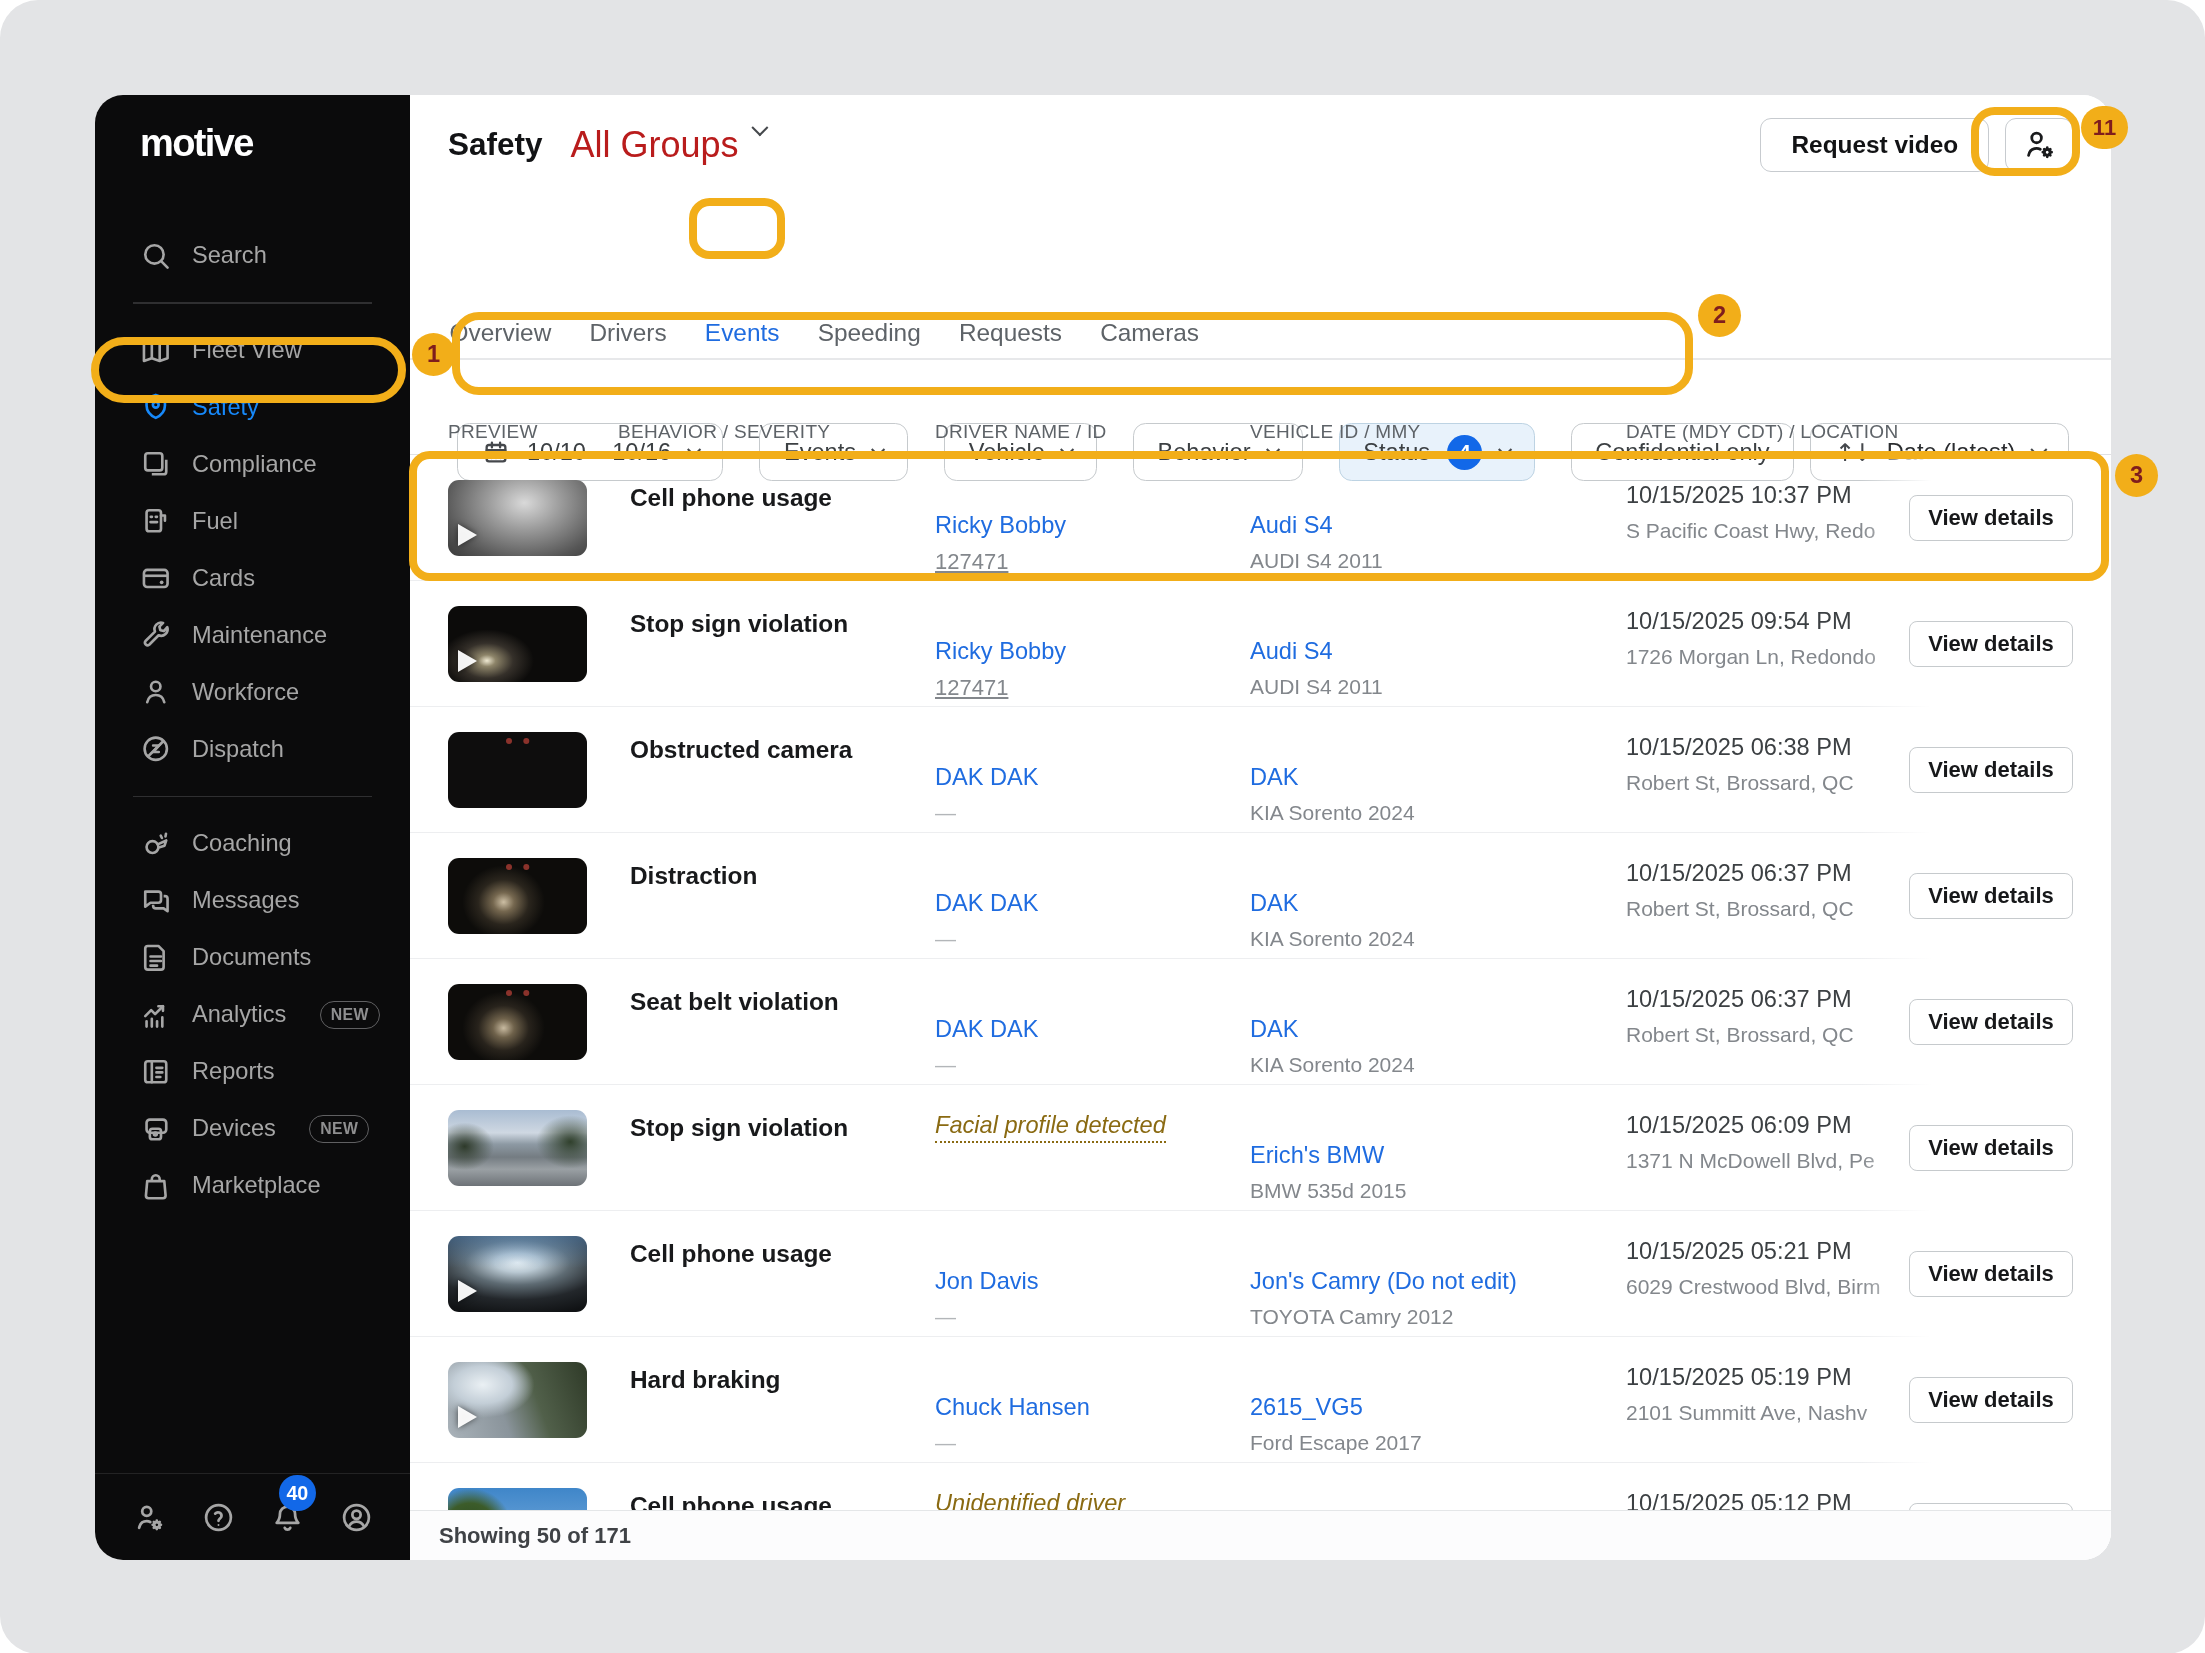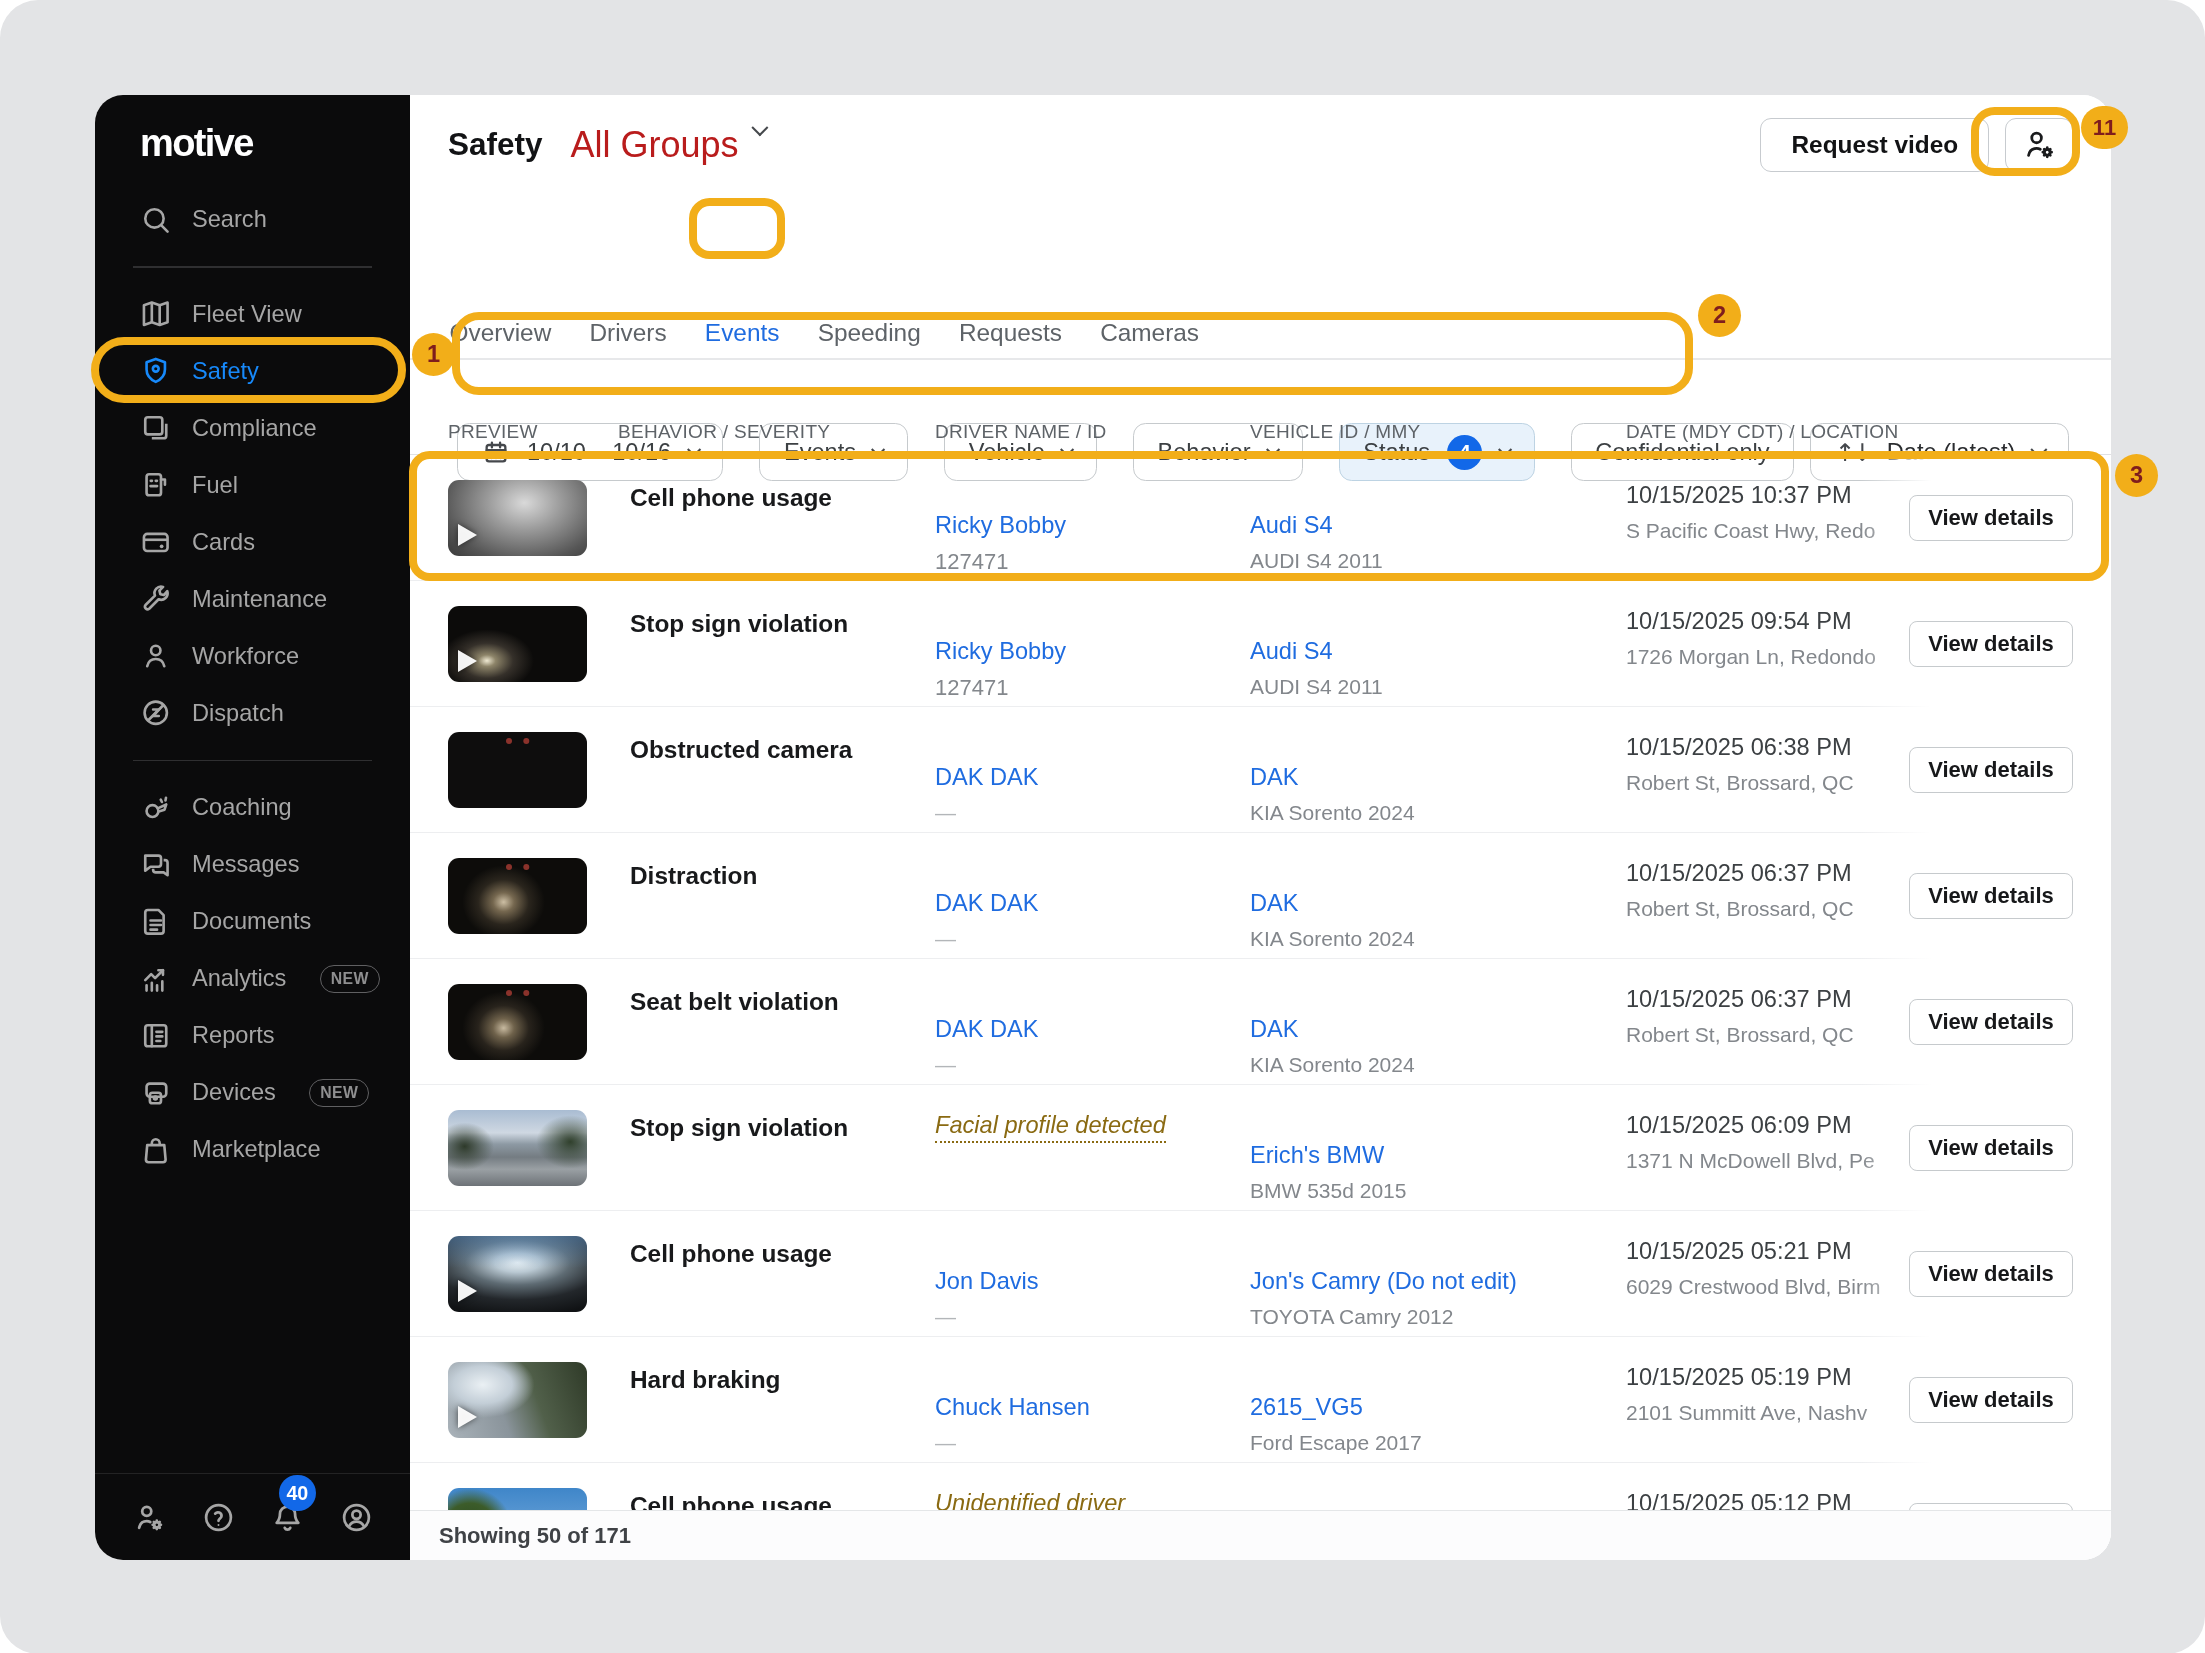--- a/index.html
+++ b/index.html
@@ -6,21 +6,21 @@
     --accent-yellow:#F2AE19; --link-blue:#1F6CE0; --sidebar-active-blue:#1789FA;
     --badge-blue:#1268E8; --special-text:#8A6A12;
   }
   *{box-sizing:border-box; margin:0; padding:0;}
   body{width:2205px;height:1654px;position:relative;overflow:hidden;background:#fff;
        font-family:"Liberation Sans", sans-serif;color:#1b1c1e;}
   .canvas{position:absolute;inset:0;background:#e3e4e6;border-radius:38px;}
   .app{position:absolute;left:95px;top:95px;width:2016px;height:1465px;border-radius:28px;
        overflow:hidden;display:flex;background:#fff;}
   
-  .sidebar{width:315px;flex-shrink:0;background:#0b0b0c;color:#a6a6a6;display:flex;flex-direction:column;}
+  .sidebar{width:315px;flex-shrink:0;background:#0b0b0c;color:#a6a6a6;display:flex;flex-direction:column;gap:36px;}
   .logo{margin:27px 0 0 45px;height:41px;color:#fff;font-size:38px;font-weight:800;letter-spacing:-1.6px;}
   .nav{margin-top:28px;}
   .nav-item{height:57px;display:flex;align-items:center;padding-left:45px;gap:20.5px;font-size:23.6px;cursor:pointer;}
   .nav-item svg{width:31.5px;height:31.5px;flex-shrink:0;}
   .nav-item.selected{color:var(--sidebar-active-blue);}
   .sdivider{height:1.6px;background:#2f2f31;margin:18px 38px;}
   .new-pill{border:1.6px solid #606062;color:#8f8f90;border-radius:787px;font-size:15.8px;font-weight:700;
             padding:3.9px 10.2px;margin-left:12.6px;letter-spacing:0.4px;}
   .side-bottom{margin-top:auto;border-top:1.6px solid #232324;height:87px;display:flex;align-items:center;
                justify-content:space-between;padding:0 36px;}
@@ -72,21 +72,21 @@
   .thumb-cell{padding-top:0;justify-content:center;}
   .thumb{width:139px;height:76px;border-radius:11px;position:relative;overflow:hidden;background:#222;}
   .play{position:absolute;left:9.5px;bottom:9.5px;width:0;height:0;border-left:19px solid rgba(255,255,255,.95);
         border-top:11.8px solid transparent;border-bottom:11.8px solid transparent;
         filter:drop-shadow(0 0 3.2px rgba(0,0,0,.6));}
   .behavior{font-size:24.4px;font-weight:700;color:#18191b;padding-top:1.6px;margin-left:12px;}
   .link{font-size:23.6px;color:var(--link-blue);text-decoration:none;cursor:pointer;margin-top:30px;}
   .special{font-size:23.6px;color:var(--special-text);font-style:italic;border-bottom:2.4px dotted var(--special-text);
            padding-bottom:2.4px;cursor:pointer;}
   .sub{font-size:21px;color:#83878c;}
-  .sub-id{font-size:22px;}
+  .sub-id{font-size:22px;text-decoration:underline;}
   .sub-dash{color:#b3b6b9;}
   .date{font-size:23.6px;color:#3c4043;white-space:nowrap;}
   .loc{white-space:nowrap;}
   
   .t1{background:radial-gradient(120% 160% at 55% 30%, #d9d9d9 0%, #9b9b9b 22%, #565656 48%, #171717 82%);}
   .t2{background:radial-gradient(45% 55% at 28% 72%, #efe9d2 0%, #8d8469 14%, #35302a 42%, #0c0b0a 75%),#0c0b0a;}
   .t3{background:#0e0d0d;}
   .t4{background:radial-gradient(38% 62% at 40% 58%, #cdbfa4 0%, #75674f 20%, #2a251d 48%, #0d0c0a 78%),#0d0c0a;}
   .t5{background:radial-gradient(38% 62% at 40% 58%, #c8baa0 0%, #6f624b 20%, #28231c 48%, #0d0c0a 78%),#0d0c0a;}
   .t6{background:radial-gradient(30% 45% at 12% 48%, #2e3a2a 0%, rgba(46,58,42,0) 70%),

